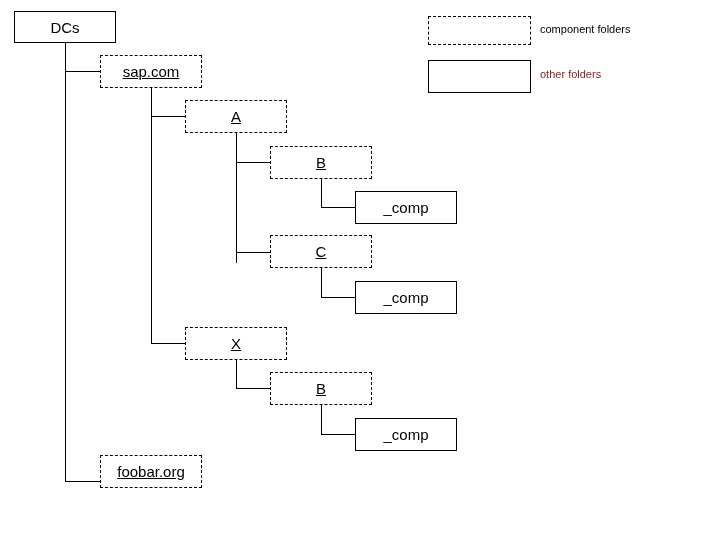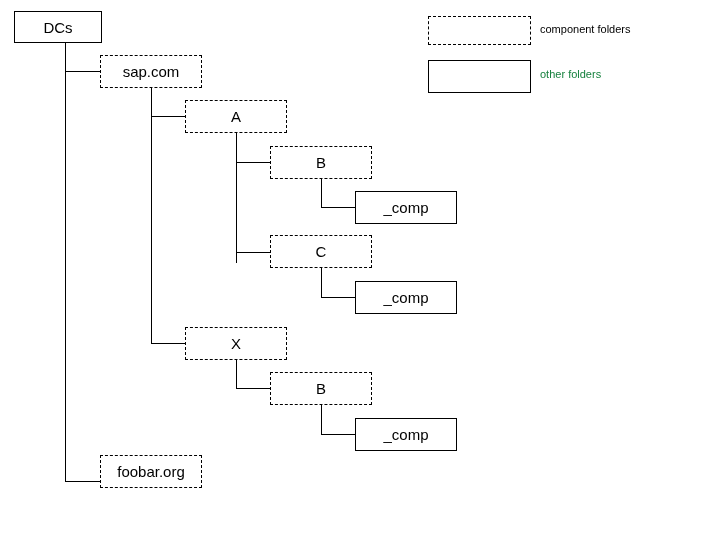--- a/index.html
+++ b/index.html
@@ -27,20 +27,21 @@
     line-height: 1;
     display: flex;
     align-items: center;
     justify-content: center;
     text-align: center;
     white-space: nowrap;
     z-index: 2;
   }
   .node-box.dashed {
     border: 1px dashed #000000;
+    text-decoration: underline;
   }
   .node-box.solid {
     border: 1px solid #000000;
   }
   .connector {
     position: absolute;
     background: #000000;
     z-index: 1;
   }
   .connector.v {
@@ -87,21 +88,21 @@
       <div class="connector v" style="left: 321px; top: 179px; height: 29px; background: rgb(0, 0, 0);"></div>
       <div class="connector h" style="left: 321px; top: 207px; width: 35px; background: rgb(0, 0, 0);"></div>
       <div class="connector v" style="left: 321px; top: 268px; height: 30px; background: rgb(0, 0, 0);"></div>
       <div class="connector h" style="left: 321px; top: 297px; width: 35px; background: rgb(0, 0, 0);"></div>
       <div class="connector v" style="left: 236px; top: 360px; height: 29px; background: rgb(0, 0, 0);"></div>
       <div class="connector h" style="left: 236px; top: 388px; width: 35px; background: rgb(0, 0, 0);"></div>
       <div class="connector v" style="left: 321px; top: 405px; height: 30px; background: rgb(0, 0, 0);"></div>
       <div class="connector h" style="left: 321px; top: 434px; width: 35px; background: rgb(0, 0, 0);"></div>
     </div>
   <div id="node-layer">
-      <div class="node-box solid" style="left: 14px; top: 11px; width: 88px; height: 32px; color: rgb(0, 0, 0); border-color: rgb(0, 0, 0);">
+      <div class="node-box solid" style="left: 14px; top: 11px; width: 102px; height: 32px; color: rgb(0, 0, 0); border-color: rgb(0, 0, 0);">
         <span>DCs</span>
       </div>
       <div class="node-box dashed" style="left: 100px; top: 55px; width: 102px; height: 33px; color: rgb(0, 0, 0); border-color: rgb(0, 0, 0);">
         <span>sap.com</span>
       </div>
       <div class="node-box dashed" style="left: 185px; top: 100px; width: 102px; height: 33px; color: rgb(0, 0, 0); border-color: rgb(0, 0, 0);">
         <span>A</span>
       </div>
       <div class="node-box dashed" style="left: 270px; top: 146px; width: 102px; height: 33px; color: rgb(0, 0, 0); border-color: rgb(0, 0, 0);">
         <span>B</span>
@@ -125,15 +126,15 @@
         <span>_comp</span>
       </div>
       <div class="node-box dashed" style="left: 100px; top: 455px; width: 102px; height: 33px; color: rgb(0, 0, 0); border-color: rgb(0, 0, 0);">
         <span>foobar.org</span>
       </div>
     </div>
   <div id="legend-layer">
       <div class="legend-swatch dashed" style="left: 428px; top: 16px; width: 103px; height: 29px; border-color: rgb(0, 0, 0);"></div>
       <div class="legend-label" style="left: 540px; top: 24px; color: rgb(0, 0, 0);">component folders</div>
       <div class="legend-swatch solid" style="left: 428px; top: 60px; width: 103px; height: 33px; border-color: rgb(0, 0, 0);"></div>
-      <div class="legend-label" style="left: 540px; top: 69px; color: #15803d;">other folders</div>
+      <div class="legend-label" style="left: 540px; top: 69px; color: #7f1d1d;">other folders</div>
     </div>
 </div>
 
 </body></html>

